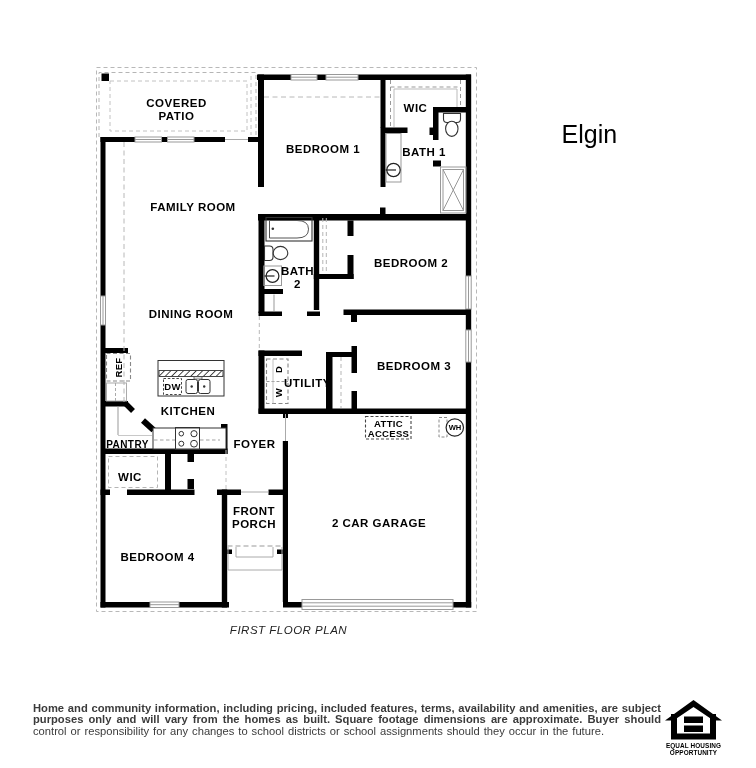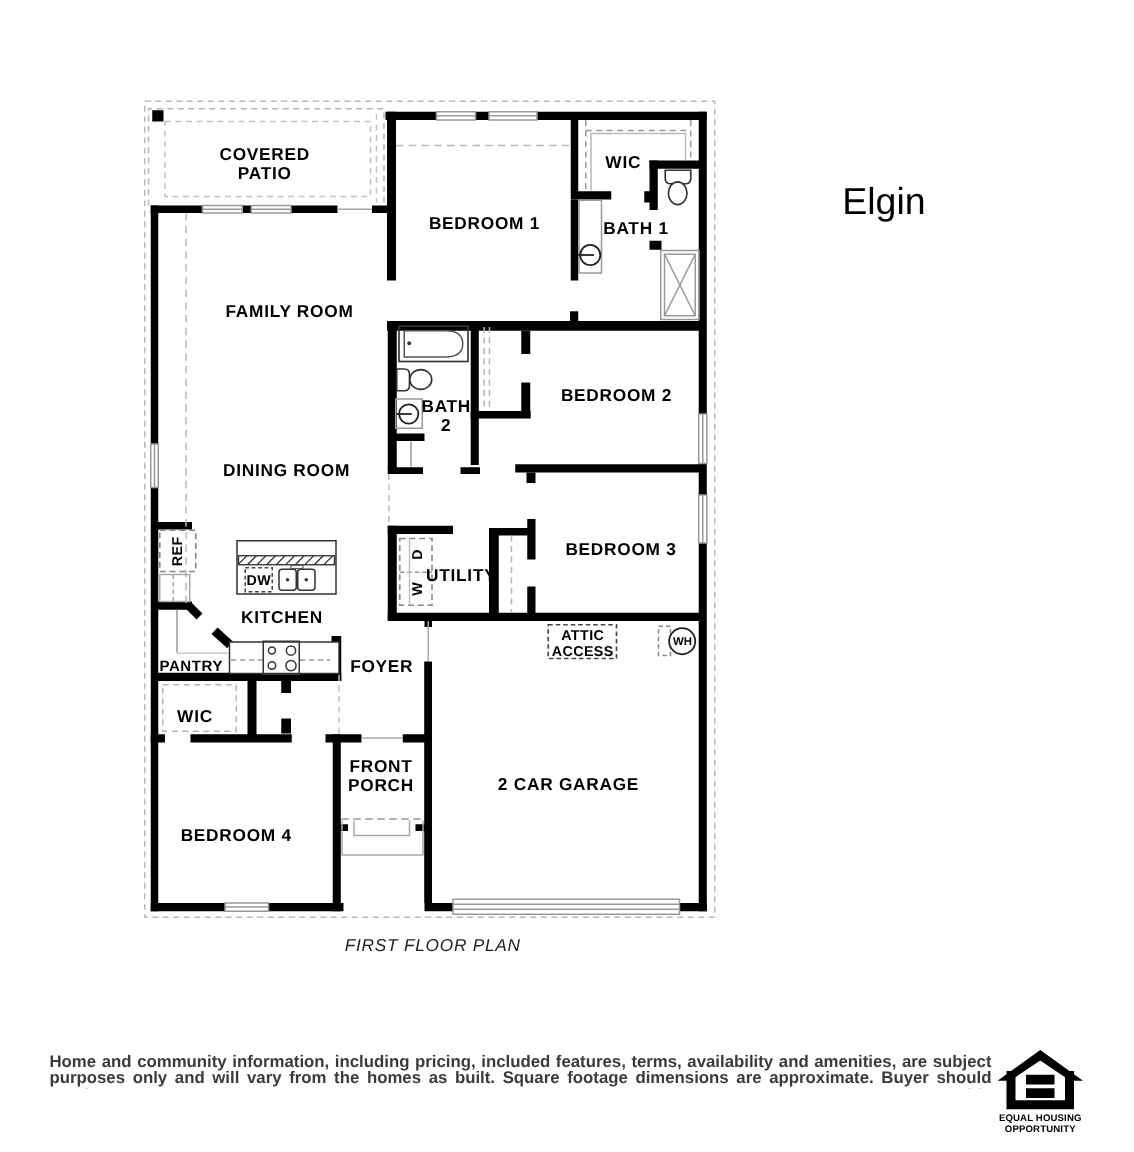--- a/index.html
+++ b/index.html
@@ -393,20 +393,21 @@
 <text x="379" y="526.5" text-anchor="middle" class="lbl">2 CAR GARAGE</text>
 
 <text x="561.5" y="142.5" font-size="25px" fill="#000">Elgin</text>
 
 <text x="288.5" y="634" text-anchor="middle" font-family="Liberation Serif,serif" font-style="italic" font-size="11.5px" letter-spacing="0.5" fill="#222">FIRST FLOOR PLAN</text>
 </svg>
 
 <div class="disc">
 <div class="jl">Home and community information, including pricing, included features, terms, availability and amenities, are subject to change</div>
 <div class="jl">purposes only and will vary from the homes as built. Square footage dimensions are approximate. Buyer should conduct his</div>
+<div style="word-spacing:0.85px">control or responsibility for any changes to school districts or school assignments should they occur in the future.</div>
 </div>
 
 <svg style="position:absolute;left:660px;top:695px" width="70" height="65" viewBox="0 0 70 65">
 <g>
 <polygon points="5,25.5 33.5,5 62,25.5 53.5,25.5 33.5,12 13.5,25.5" fill="#000"></polygon>
 <path d="M11,19 L17,19 L17,38.5 L50,38.5 L50,19 L56,19 L56,44.5 L11,44.5 Z" fill="#000"></path>
 <rect x="24" y="21.5" width="19" height="6.5" fill="#000"></rect>
 <rect x="24" y="30.5" width="19" height="6.5" fill="#000"></rect>
 </g>
 <text x="33.5" y="52.5" text-anchor="middle" font-size="6.4px" font-weight="bold" fill="#000" letter-spacing="0.1">EQUAL HOUSING</text>

